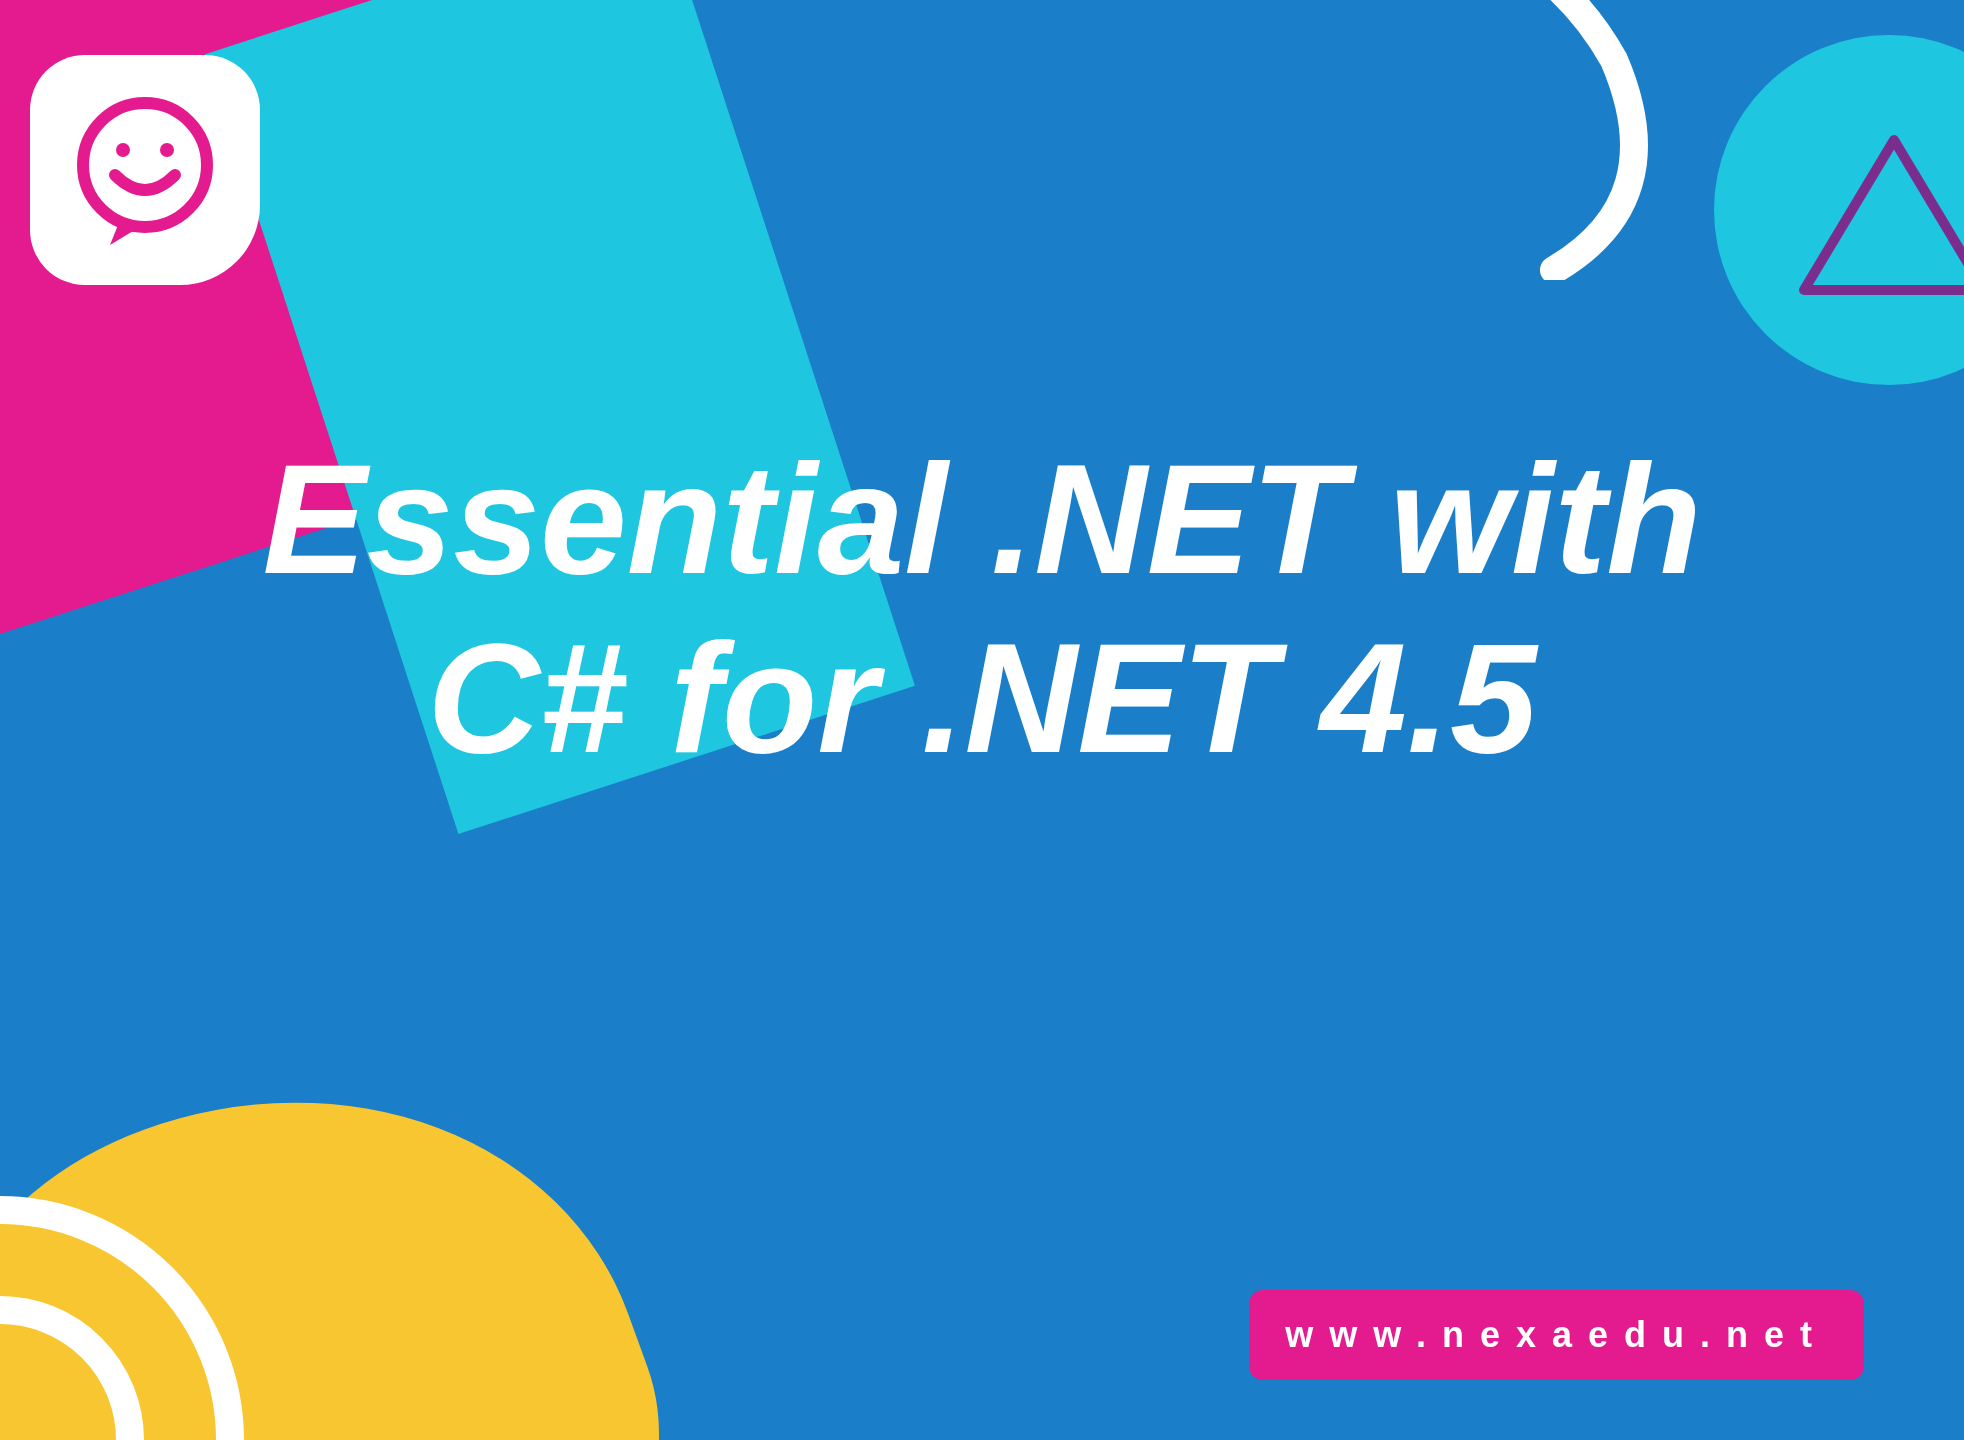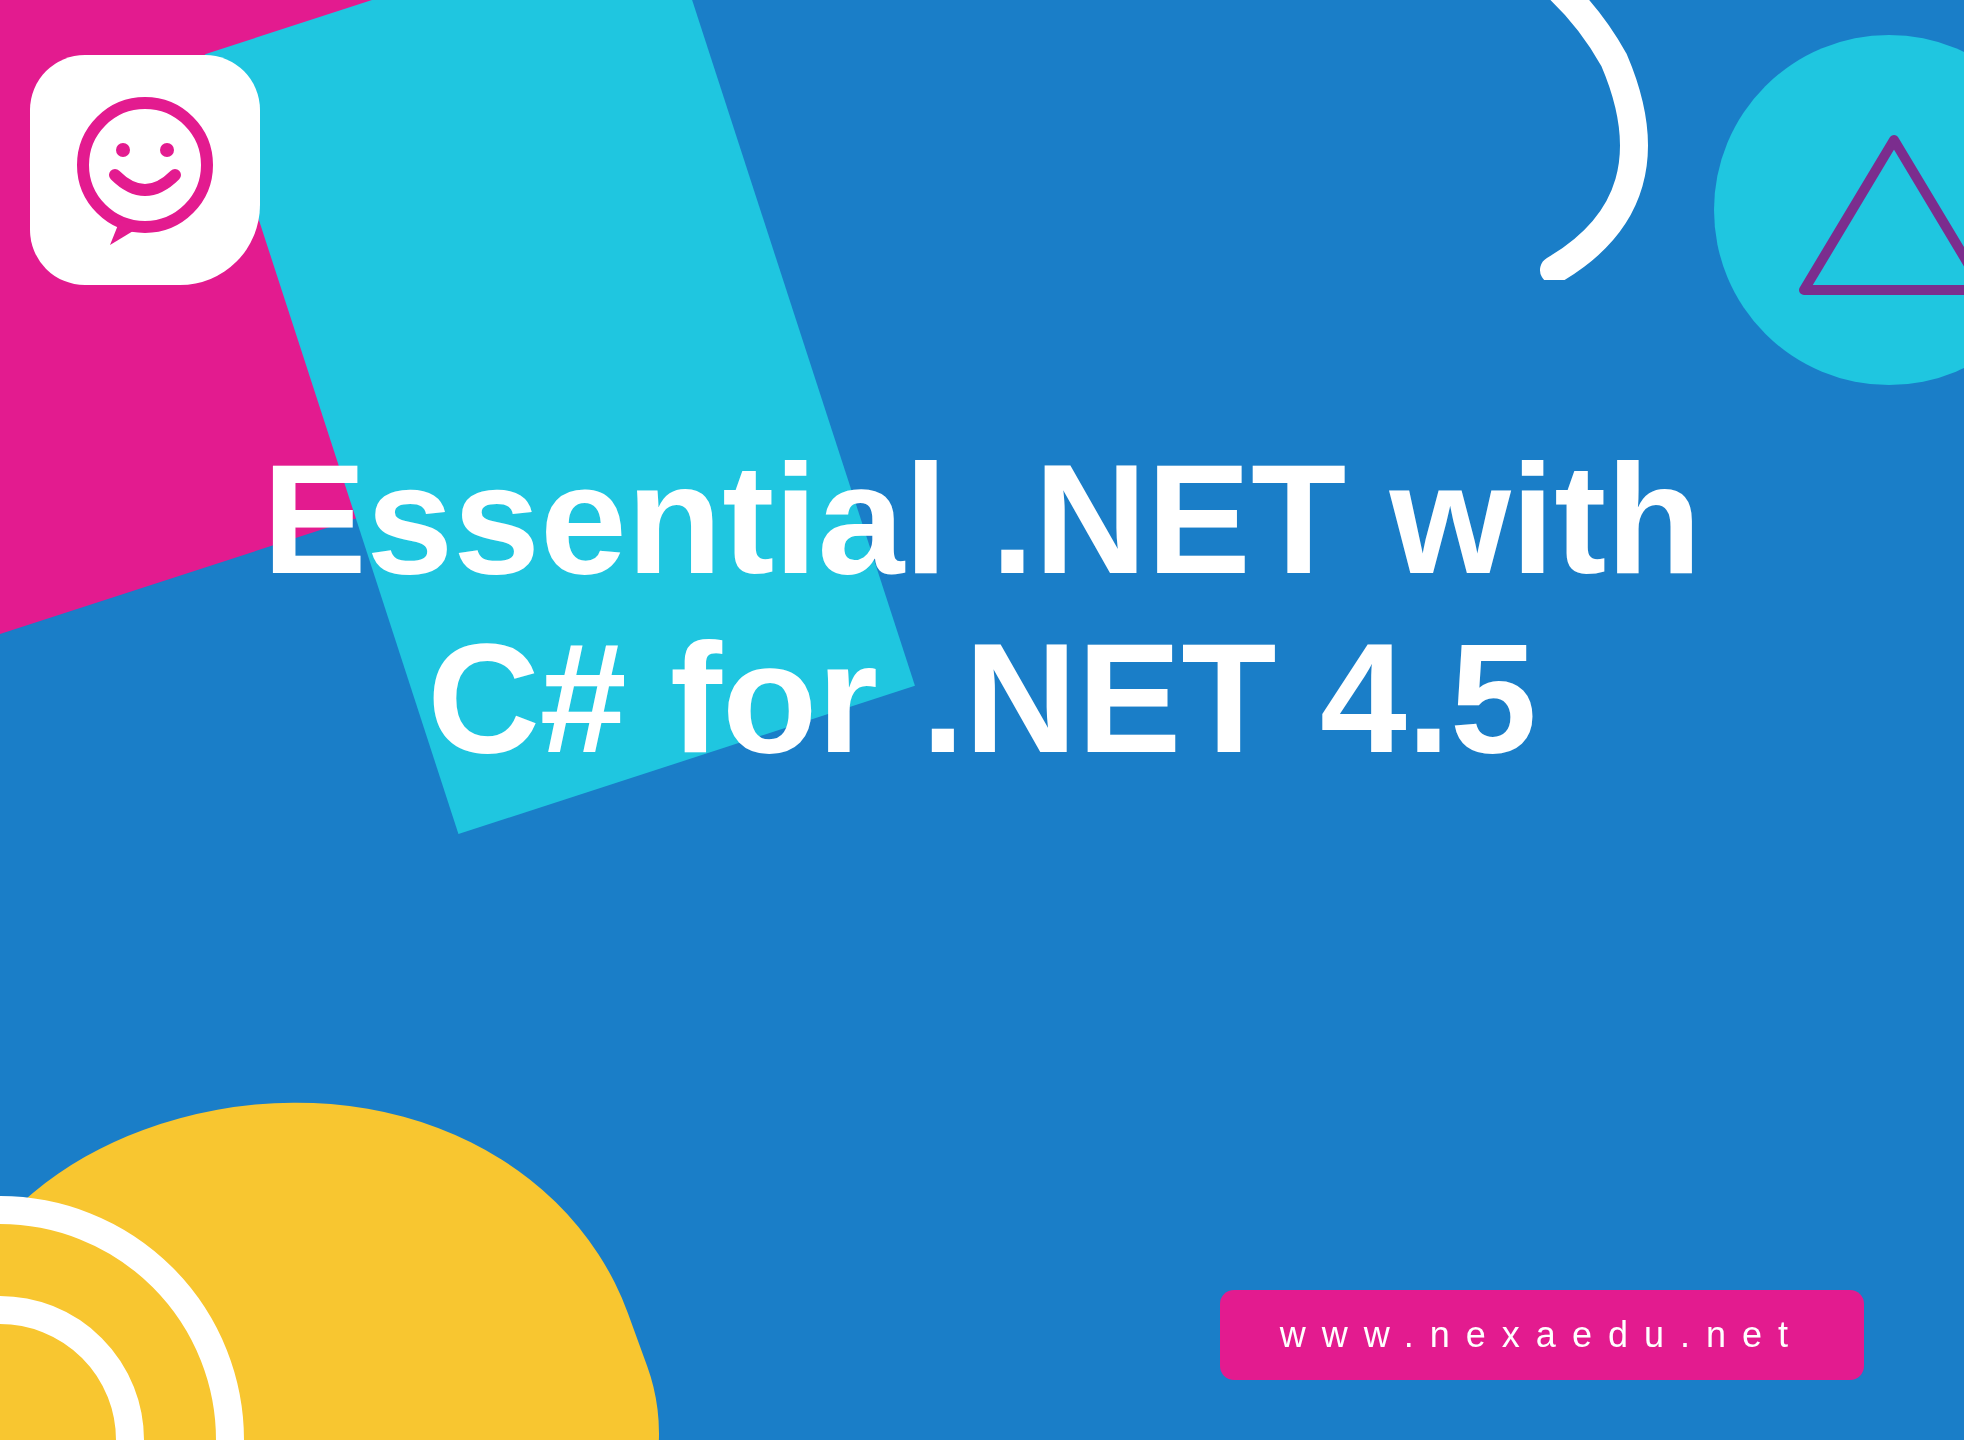--- a/index.html
+++ b/index.html
@@ -92,20 +92,21 @@
       position: absolute;
       top: 430px;
       left: 50%;
       transform: translateX(-50%);
       width: 80%;
       text-align: center;
       color: #ffffff;
       font-size: 156px;
       font-weight: 700;
       line-height: 1.15;
+      font-style: italic;
     }
     
     
     .yellow-blob {
       position: absolute;
       bottom: -280px;
       left: -80px;
       width: 720px;
       height: 620px;
       background: #f8c630;
@@ -120,25 +121,25 @@
       left: -180px;
     }
     
     
     .website-badge {
       position: absolute;
       bottom: 60px;
       right: 100px;
       background: #e31b8f;
       color: #ffffff;
-      padding: 24px 60px;
+      padding: 24px 36px;
       border-radius: 14px;
       font-size: 36px;
       letter-spacing: 16px;
-      font-weight: 400;
+      font-weight: 700;
     }
   </style>
 </head>
 <body>
 
 <div class="canvas">
 
   <div class="magenta-shape"></div>
   <div class="cyan-shape"></div>
 

